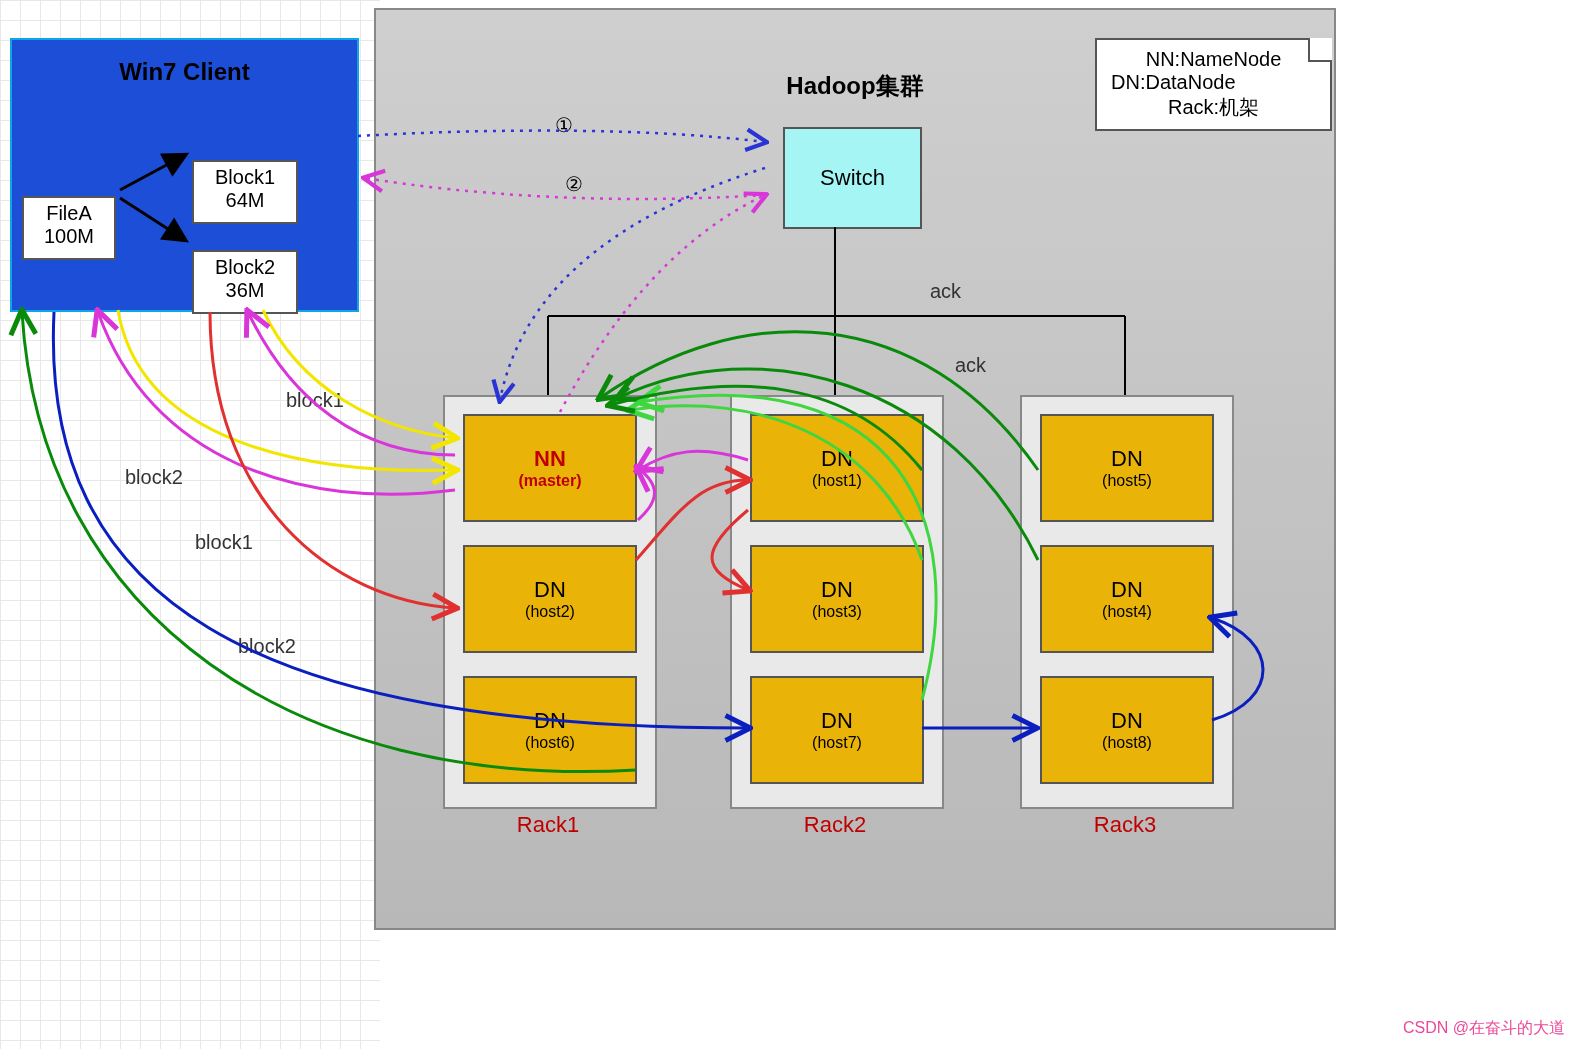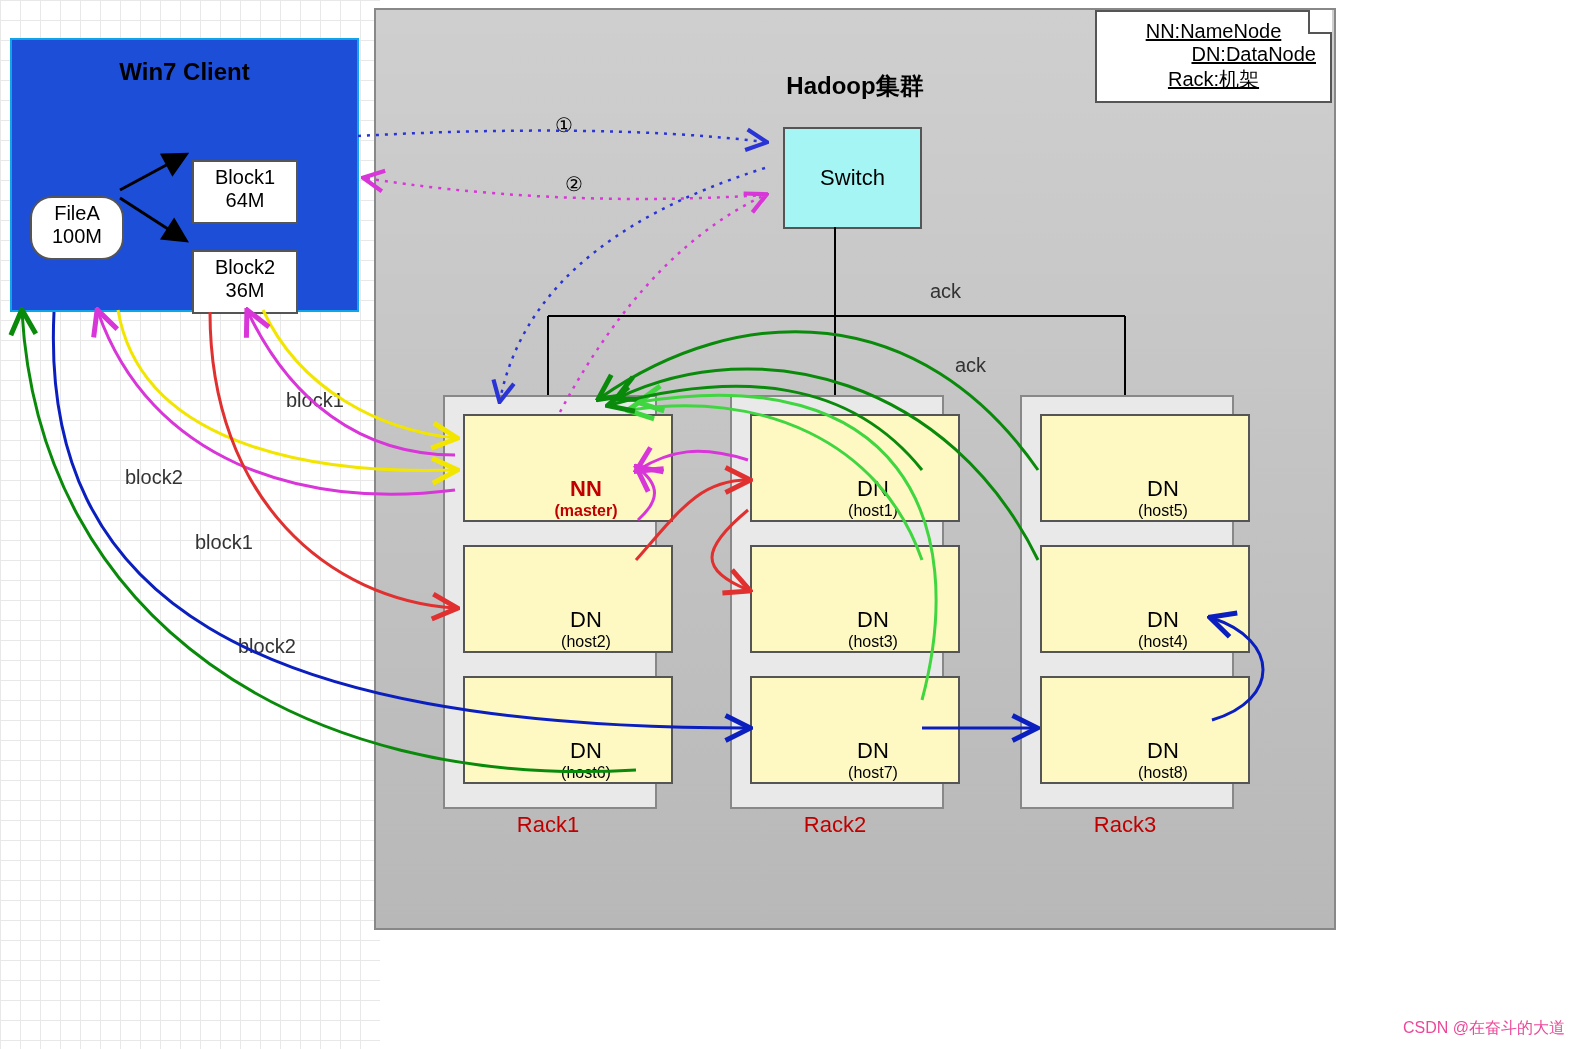--- a/index.html
+++ b/index.html
@@ -10,22 +10,22 @@
       linear-gradient(#e8e8e8 1px,transparent 1px),
       linear-gradient(90deg,#e8e8e8 1px,transparent 1px);
     background-size:20px 20px;}
   .box{position:absolute;border:2px solid #0ea5e9;background:#1d4ed8;}
   .title{font-size:24px;font-weight:bold;text-align:center;width:100%;}
   .label{position:absolute;font-size:20px;}
   .file-box{position:absolute;border:2px solid #555;background:#fff;text-align:center;font-size:20px;}
   .cluster{position:absolute;border:2px solid #888;
     background:linear-gradient(180deg,#cfcfcf 0%,#b8b8b8 100%);}
   .rack{position:absolute;border:2px solid #888;background:#e9e9e9;}
-  .node{position:absolute;border:2px solid #555;background:#fef9c3;text-align:center;font-size:22px;
-    display:flex;flex-direction:column;justify-content:flex-end;align-items:center;padding-left:36px;}
+  .node{position:absolute;border:2px solid #555;background:#eab308;text-align:center;font-size:22px;
+    display:flex;flex-direction:column;justify-content:center;align-items:center;}
   .node .l2{font-size:16px;}
   .master{color:#c00000;font-weight:bold;}
   .rack-label{position:absolute;color:#c00000;font-weight:normal;font-size:22px;text-align:center;}
   .switch{position:absolute;border:2px solid #555;background:#a6f5f5;text-align:center;font-size:22px;
     display:flex;justify-content:center;align-items:center;margin-left:16px;}
   .legend-note{position:absolute;border:2px solid #555;background:#fff;font-size:20px;padding:8px 14px;}
   .legend-note .fold{position:absolute;right:-2px;top:-2px;width:22px;height:22px;
     border-left:2px solid #555;border-bottom:2px solid #555;background:#fff;}
   svg.conns{position:absolute;left:0;top:0;width:1579px;height:1049px;pointer-events:none;}
   .edge-label{position:absolute;font-size:20px;color:#333;}
@@ -33,21 +33,21 @@
 </style>
 </head>
 <body>
 
 <div class="canvas">
   <div class="grid-bg"></div>
 
   <div class="box" style="left:10px;top:38px;width:345px;height:270px;">
     <div class="title" style="margin-top:18px;">Win7 Client</div>
 
-    <div class="file-box" style="left:18px;top:156px;width:90px;height:60px;border-radius:22px;">
+    <div class="file-box" style="left:10px;top:156px;width:90px;height:60px;">
       <div style="margin-top:4px;">FileA</div>
       <div>100M</div>
     </div>
 
     <div class="file-box" style="left:180px;top:120px;width:102px;height:60px;">
       <div style="margin-top:4px;">Block1</div>
       <div>64M</div>
     </div>
 
     <div class="file-box" style="left:180px;top:210px;width:102px;height:60px;">
@@ -103,24 +103,24 @@
   </div>
   <div class="node" style="left:1040px;top:545px;width:170px;height:104px;">
     <div>DN</div>
     <div class="l2">(host4)</div>
   </div>
   <div class="node" style="left:1040px;top:676px;width:170px;height:104px;">
     <div>DN</div>
     <div class="l2">(host8)</div>
   </div>
 
-  <div class="legend-note" style="left:1095px;top:10px;width:205px;text-decoration:underline;">
+  <div class="legend-note" style="left:1095px;top:38px;width:205px;">
     <div class="fold"></div>
     <div style="text-align:center;">NN:NameNode</div>
-    <div style="text-align:right;">DN:DataNode</div>
+    <div style="text-align:left;">DN:DataNode</div>
     <div style="text-align:center;">Rack:机架</div>
   </div>
 
   <div class="label" style="left:555px;top:113px;">①</div>
   <div class="label" style="left:565px;top:172px;">②</div>
 
   <div class="edge-label" style="left:286px;top:389px;">block1</div>
   <div class="edge-label" style="left:125px;top:466px;">block2</div>
   <div class="edge-label" style="left:195px;top:531px;">block1</div>
   <div class="edge-label" style="left:238px;top:635px;">block2</div>

